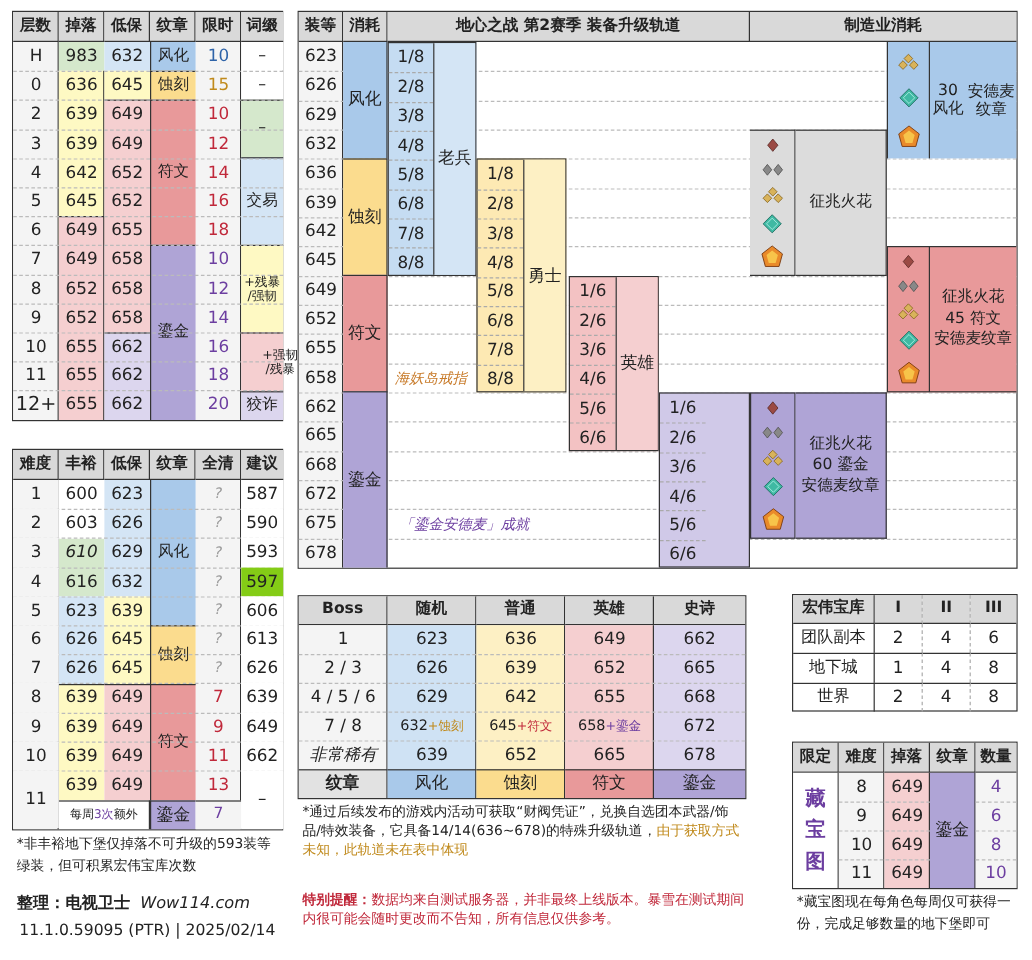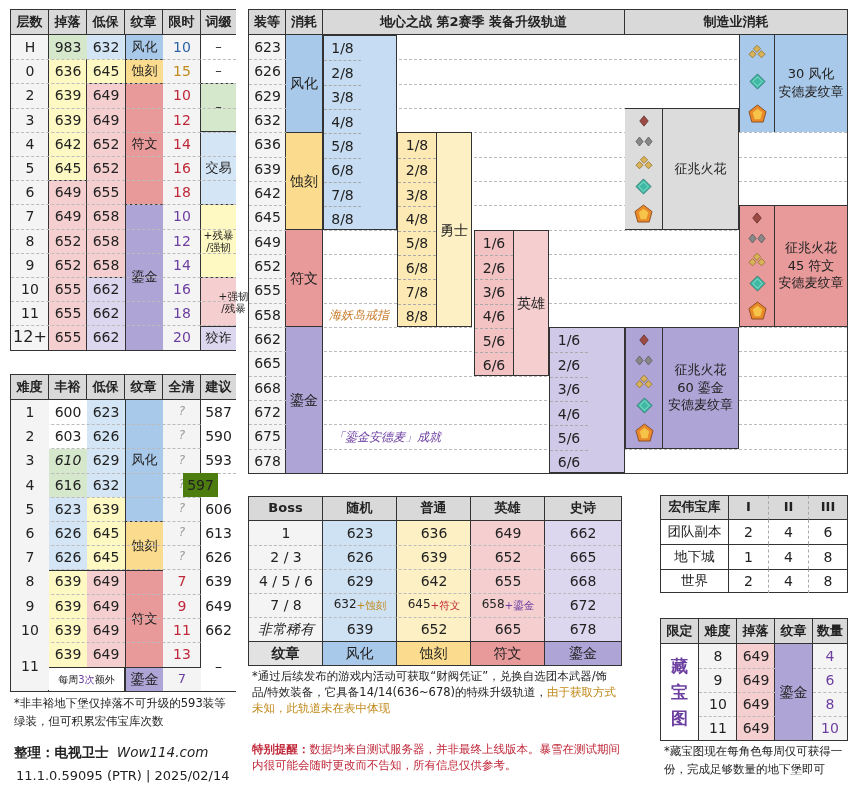--- a/index.html
+++ b/index.html
@@ -180,21 +180,21 @@
       <div class="cell" style="left:0;top:73.4px;width:38px;height:24.2px;font-size:14px;z-index:2;background:#f4f4f4;">3</div>
       <div class="cell" style="left:38px;top:73.4px;width:38px;height:24.2px;font-size:14px;z-index:2;font-style:italic;">610</div>
       <div class="cell" style="left:76px;top:73.4px;width:38px;height:24.2px;font-size:14px;z-index:2;">629</div>
       <div class="cell " style="left:152px;top:73.4px;width:38px;height:24.2px;font-size:12px;color:#999;font-style:italic;z-index:2;">?</div>
       <div class="cell" style="left:190px;top:73.4px;width:35px;height:24.2px;font-size:14px;z-index:2;background:#fff;">593</div>
       <div class="abs dash" style="left:0;top:97.6px;width:225px;height:0;z-index:1;pointer-events:none;"></div>
       <div class="cell" style="left:0;top:97.6px;width:38px;height:24.2px;font-size:14px;z-index:2;background:#f4f4f4;">4</div>
       <div class="cell" style="left:38px;top:97.6px;width:38px;height:24.2px;font-size:14px;z-index:2;">616</div>
       <div class="cell" style="left:76px;top:97.6px;width:38px;height:24.2px;font-size:14px;z-index:2;">632</div>
       <div class="cell " style="left:152px;top:97.6px;width:38px;height:24.2px;font-size:12px;color:#999;font-style:italic;z-index:2;">?</div>
-      <div class="cell" style="left:172px;top:97.6px;width:35px;height:24.2px;font-size:14px;z-index:2;background:#4d7c0f;">597</div>
+      <div class="cell" style="left:190px;top:97.6px;width:35px;height:24.2px;font-size:14px;z-index:2;background:#84cc16;">597</div>
       <div class="abs dash" style="left:0;top:121.8px;width:225px;height:0;z-index:1;pointer-events:none;"></div>
       <div class="cell" style="left:0;top:121.8px;width:38px;height:24.2px;font-size:14px;z-index:2;background:#f4f4f4;">5</div>
       <div class="cell" style="left:38px;top:121.8px;width:38px;height:24.2px;font-size:14px;z-index:2;">623</div>
       <div class="cell" style="left:76px;top:121.8px;width:38px;height:24.2px;font-size:14px;z-index:2;">639</div>
       <div class="cell " style="left:152px;top:121.8px;width:38px;height:24.2px;font-size:12px;color:#999;font-style:italic;z-index:2;">?</div>
       <div class="cell" style="left:190px;top:121.8px;width:35px;height:24.2px;font-size:14px;z-index:2;background:#fff;">606</div>
       <div class="abs dash" style="left:0;top:146px;width:225px;height:0;z-index:1;pointer-events:none;"></div>
       <div class="cell" style="left:0;top:146px;width:38px;height:24.2px;font-size:14px;z-index:2;background:#f4f4f4;">6</div>
       <div class="cell" style="left:38px;top:146px;width:38px;height:24.2px;font-size:14px;z-index:2;">626</div>
       <div class="cell" style="left:76px;top:146px;width:38px;height:24.2px;font-size:14px;z-index:2;">645</div>
@@ -302,20 +302,21 @@
   <div id="tracks">
       <div class="abs" style="left:74px;top:25px;width:74px;height:194.64px;border:1px solid #333;z-index:2;background:#c5dcf2;">
         <div class="cell" style="left:0;top:0px;width:37px;height:24.33px;font-size:14px;">1/8</div>
         <div class="cell" style="left:0;top:24.33px;width:37px;height:24.33px;font-size:14px;border-top:1px dashed #aaa;">2/8</div>
         <div class="cell" style="left:0;top:48.66px;width:37px;height:24.33px;font-size:14px;border-top:1px dashed #aaa;">3/8</div>
         <div class="cell" style="left:0;top:72.99px;width:37px;height:24.33px;font-size:14px;border-top:1px dashed #aaa;">4/8</div>
         <div class="cell" style="left:0;top:97.32px;width:37px;height:24.33px;font-size:14px;border-top:1px dashed #aaa;">5/8</div>
         <div class="cell" style="left:0;top:121.64999999999999px;width:37px;height:24.33px;font-size:14px;border-top:1px dashed #aaa;">6/8</div>
         <div class="cell" style="left:0;top:145.98px;width:37px;height:24.33px;font-size:14px;border-top:1px dashed #aaa;">7/8</div>
         <div class="cell" style="left:0;top:170.31px;width:37px;height:24.33px;font-size:14px;border-top:1px dashed #aaa;">8/8</div>
+        <div class="cell" style="left:37px;top:0;width:35px;height:192.64px;font-size:14px;border-left:1px solid #333;background:#d4e5f5;">老兵</div>
       </div>
       <div class="abs" style="left:148px;top:122.32px;width:75px;height:194.64px;border:1px solid #333;z-index:2;background:#fde9b3;">
         <div class="cell" style="left:0;top:0px;width:38px;height:24.33px;font-size:14px;">1/8</div>
         <div class="cell" style="left:0;top:24.33px;width:38px;height:24.33px;font-size:14px;border-top:1px dashed #aaa;">2/8</div>
         <div class="cell" style="left:0;top:48.66px;width:38px;height:24.33px;font-size:14px;border-top:1px dashed #aaa;">3/8</div>
         <div class="cell" style="left:0;top:72.99px;width:38px;height:24.33px;font-size:14px;border-top:1px dashed #aaa;">4/8</div>
         <div class="cell" style="left:0;top:97.32px;width:38px;height:24.33px;font-size:14px;border-top:1px dashed #aaa;">5/8</div>
         <div class="cell" style="left:0;top:121.64999999999999px;width:38px;height:24.33px;font-size:14px;border-top:1px dashed #aaa;">6/8</div>
         <div class="cell" style="left:0;top:145.98px;width:38px;height:24.33px;font-size:14px;border-top:1px dashed #aaa;">7/8</div>
         <div class="cell" style="left:0;top:170.31px;width:38px;height:24.33px;font-size:14px;border-top:1px dashed #aaa;">8/8</div>
@@ -357,21 +358,21 @@
           </svg>
         </span>
         <span style="display: flex;">
           <svg viewBox="0 0 20 20" width="19" height="19">
             <path d="M10 1 L19 8 L16 19 L4 19 L1 8Z" fill="#e98a2a" stroke="#7a3a10" stroke-width="0.8"></path>
             <path d="M10 5 L15 9 L13 16 L7 16 L5 9Z" fill="#f7c44a"></path>
           </svg>
         </span>
       </div>
   </div>
-  <div class="cell blue" style="left:526px;top:25px;width:72px;height:97px;z-index:2;flex-direction:column;">
+  <div class="cell blue" style="left:526px;top:25px;width:72px;height:97px;z-index:2;flex-direction:row;">
     <span>30 风化</span>
     <span style="margin-top:3px;">安德麦纹章</span>
   </div>
 
   <div class="abs grey" style="left:376px;top:98px;width:38px;height:122px;border-top:1px solid #333;border-right:1px solid #333;border-bottom:1px solid #333;z-index:2;">
     <div class="gemstack" style="display:flex;flex-direction:column;align-items:center;justify-content:space-around;height:100%;padding:2px 0;">
         <span style="display: flex;">
           <svg viewBox="0 0 14 14" width="12" height="12">
             <path d="M7 1 L12 7 L7 13 L2 7Z" fill="#9b4a44" stroke="#5a2a26" stroke-width="0.8"></path>
           </svg>

